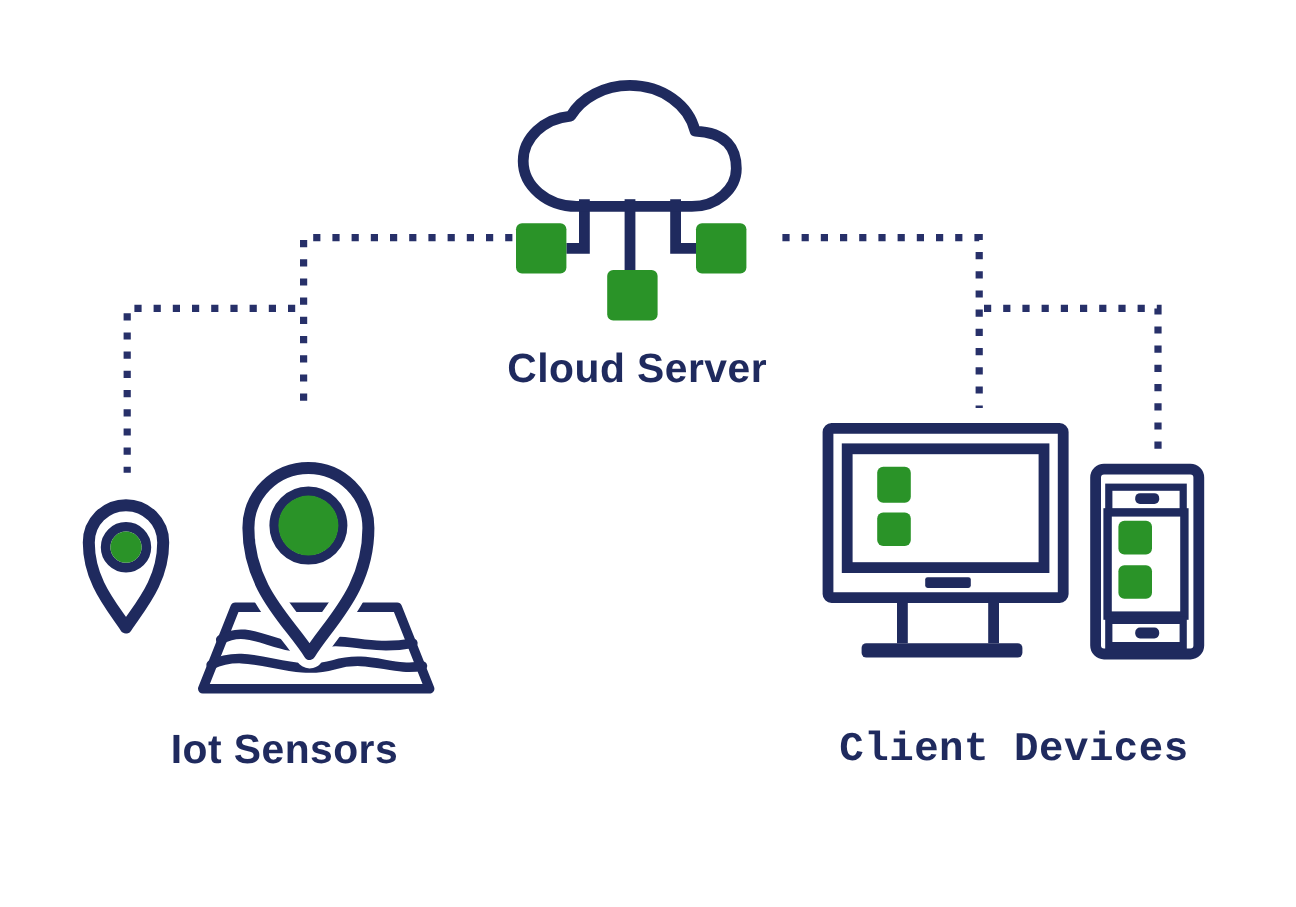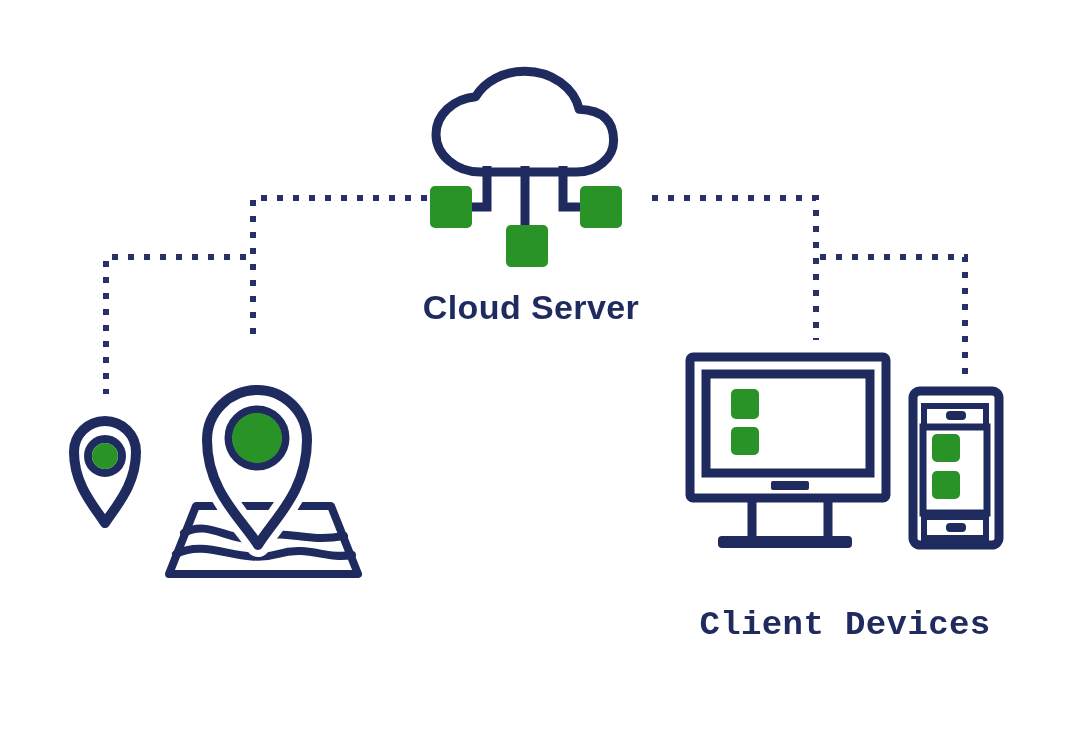--- a/index.html
+++ b/index.html
@@ -118,15 +118,16 @@
         <rect class="gF" x="932" y="434" width="28" height="28" rx="5"></rect>
         <rect class="gF" x="932" y="471" width="28" height="28" rx="5"></rect>
         <rect class="sN w6 butt" x="924" y="517" width="62" height="21"></rect>
         <rect class="nF" x="946" y="523" width="20" height="9" rx="4"></rect>
       </g>
     </g>
   </svg>
 
   <div class="node-label label-cloud">Cloud Server</div>
 
+  <div class="node-label label-sensors">Iot Sensors</div>
 
   <div class="node-label label-clients">Client Devices</div>
 </div>
 
 </body></html>

